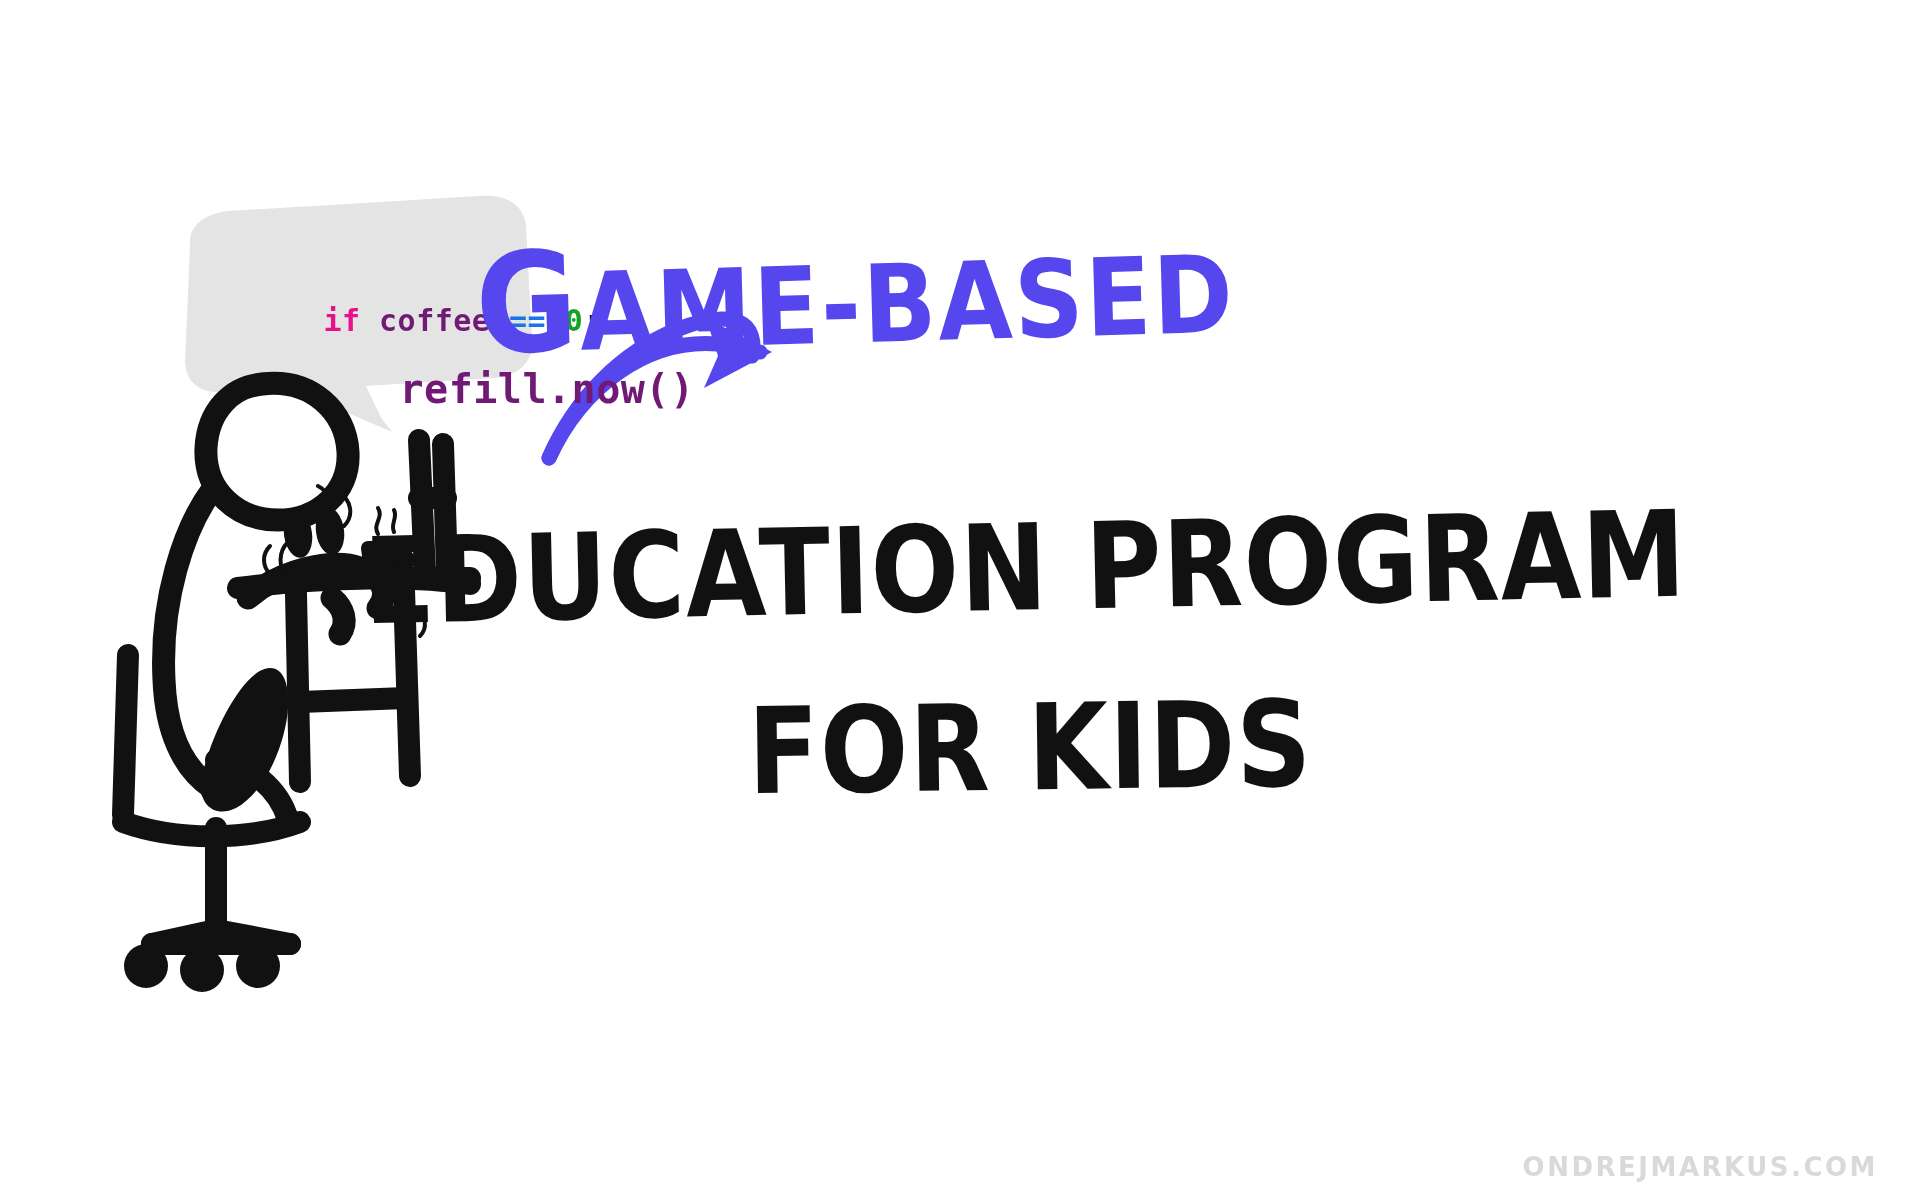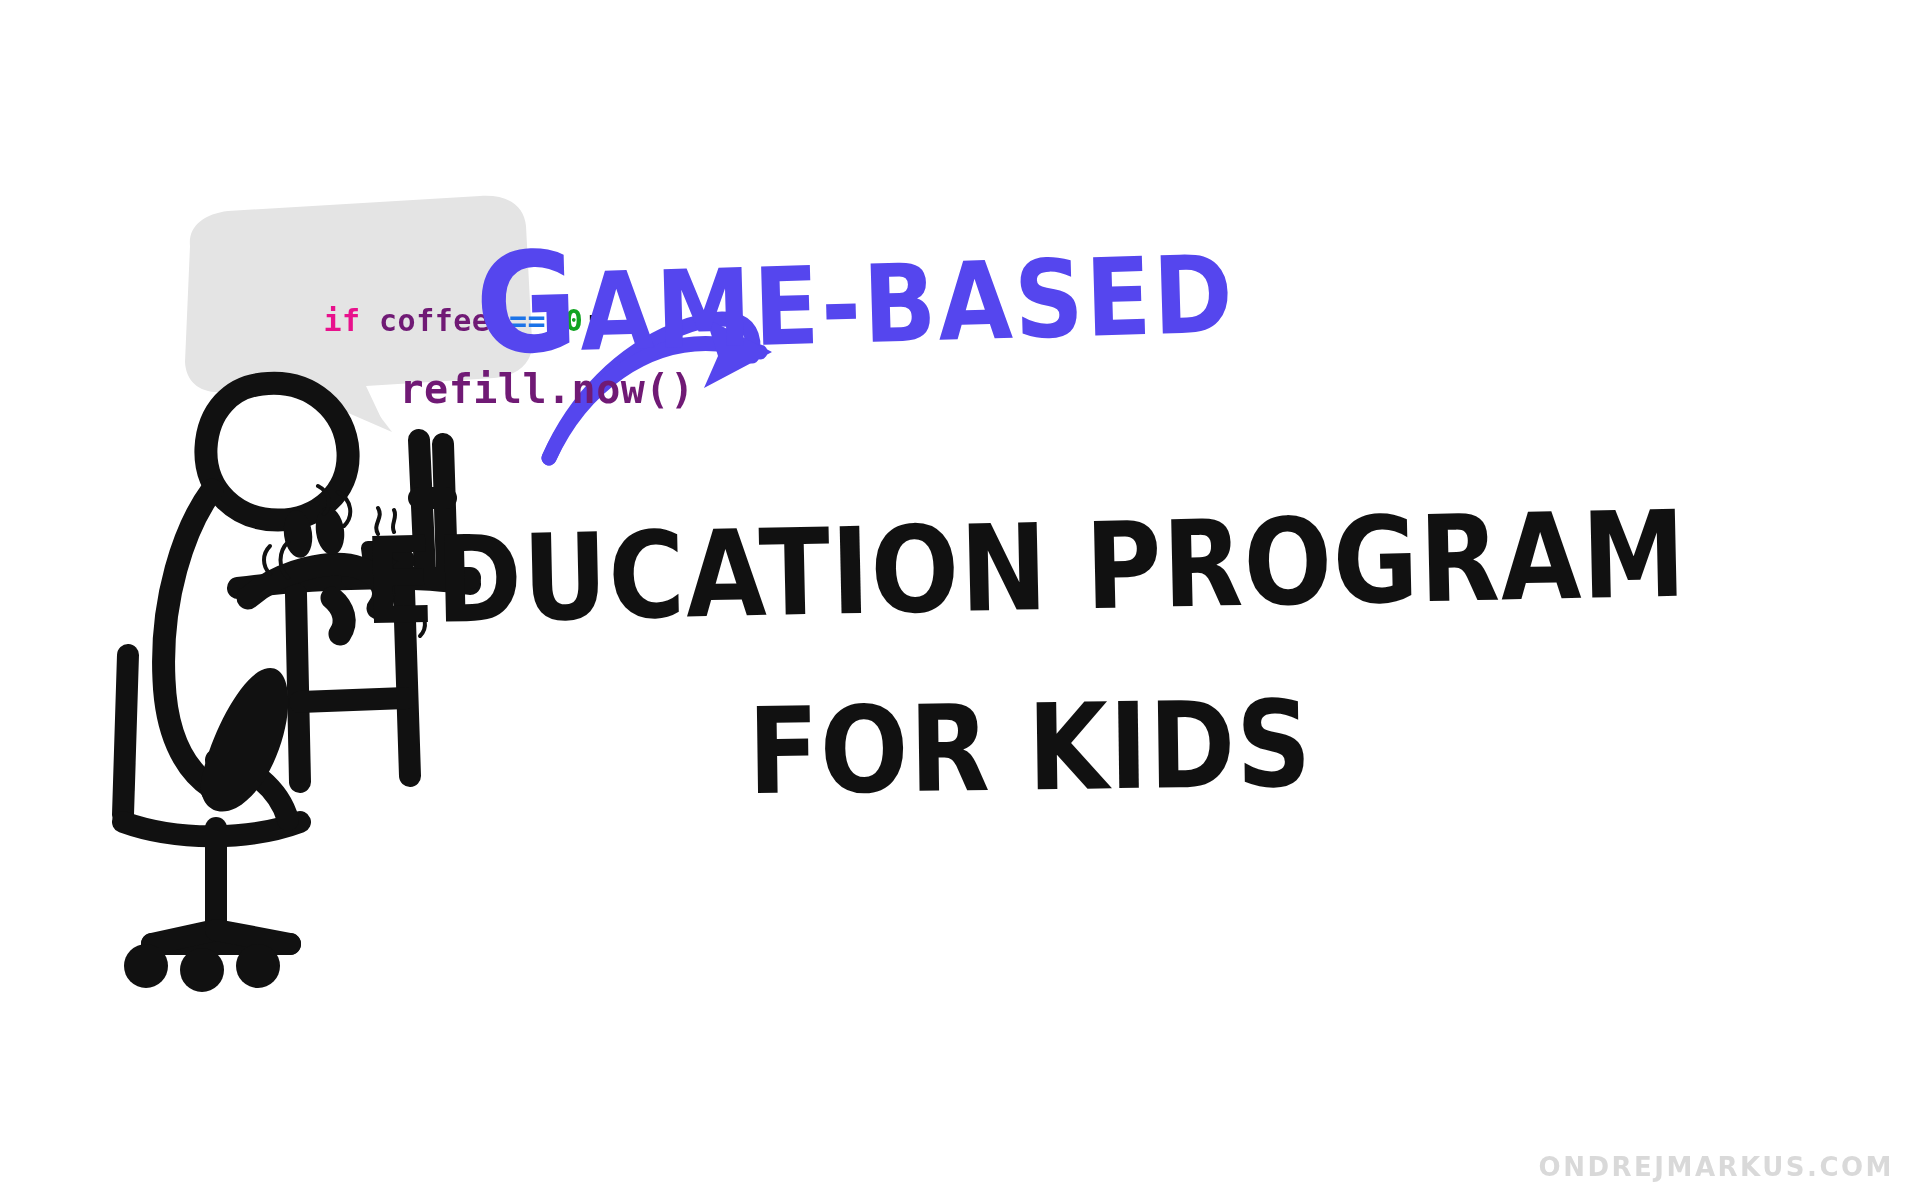--- a/index.html
+++ b/index.html
@@ -76,21 +76,21 @@
     top: 748px;
     font-size: 104px;
     color: #111111;
     letter-spacing: 1px;
     transform: translate(-50%, -50%) rotate(-0.8deg) scaleY(1.15);
   }
 
   
   #watermark {
     position: absolute;
-    right: 26px;
+    right: 42px;
     bottom: 18px;
     font-family: "DejaVu Sans", sans-serif;
     font-size: 26px;
     font-weight: 600;
     letter-spacing: 2.5px;
     color: #D9D9D9;
     white-space: nowrap;
   }
 </style>
 </head>

